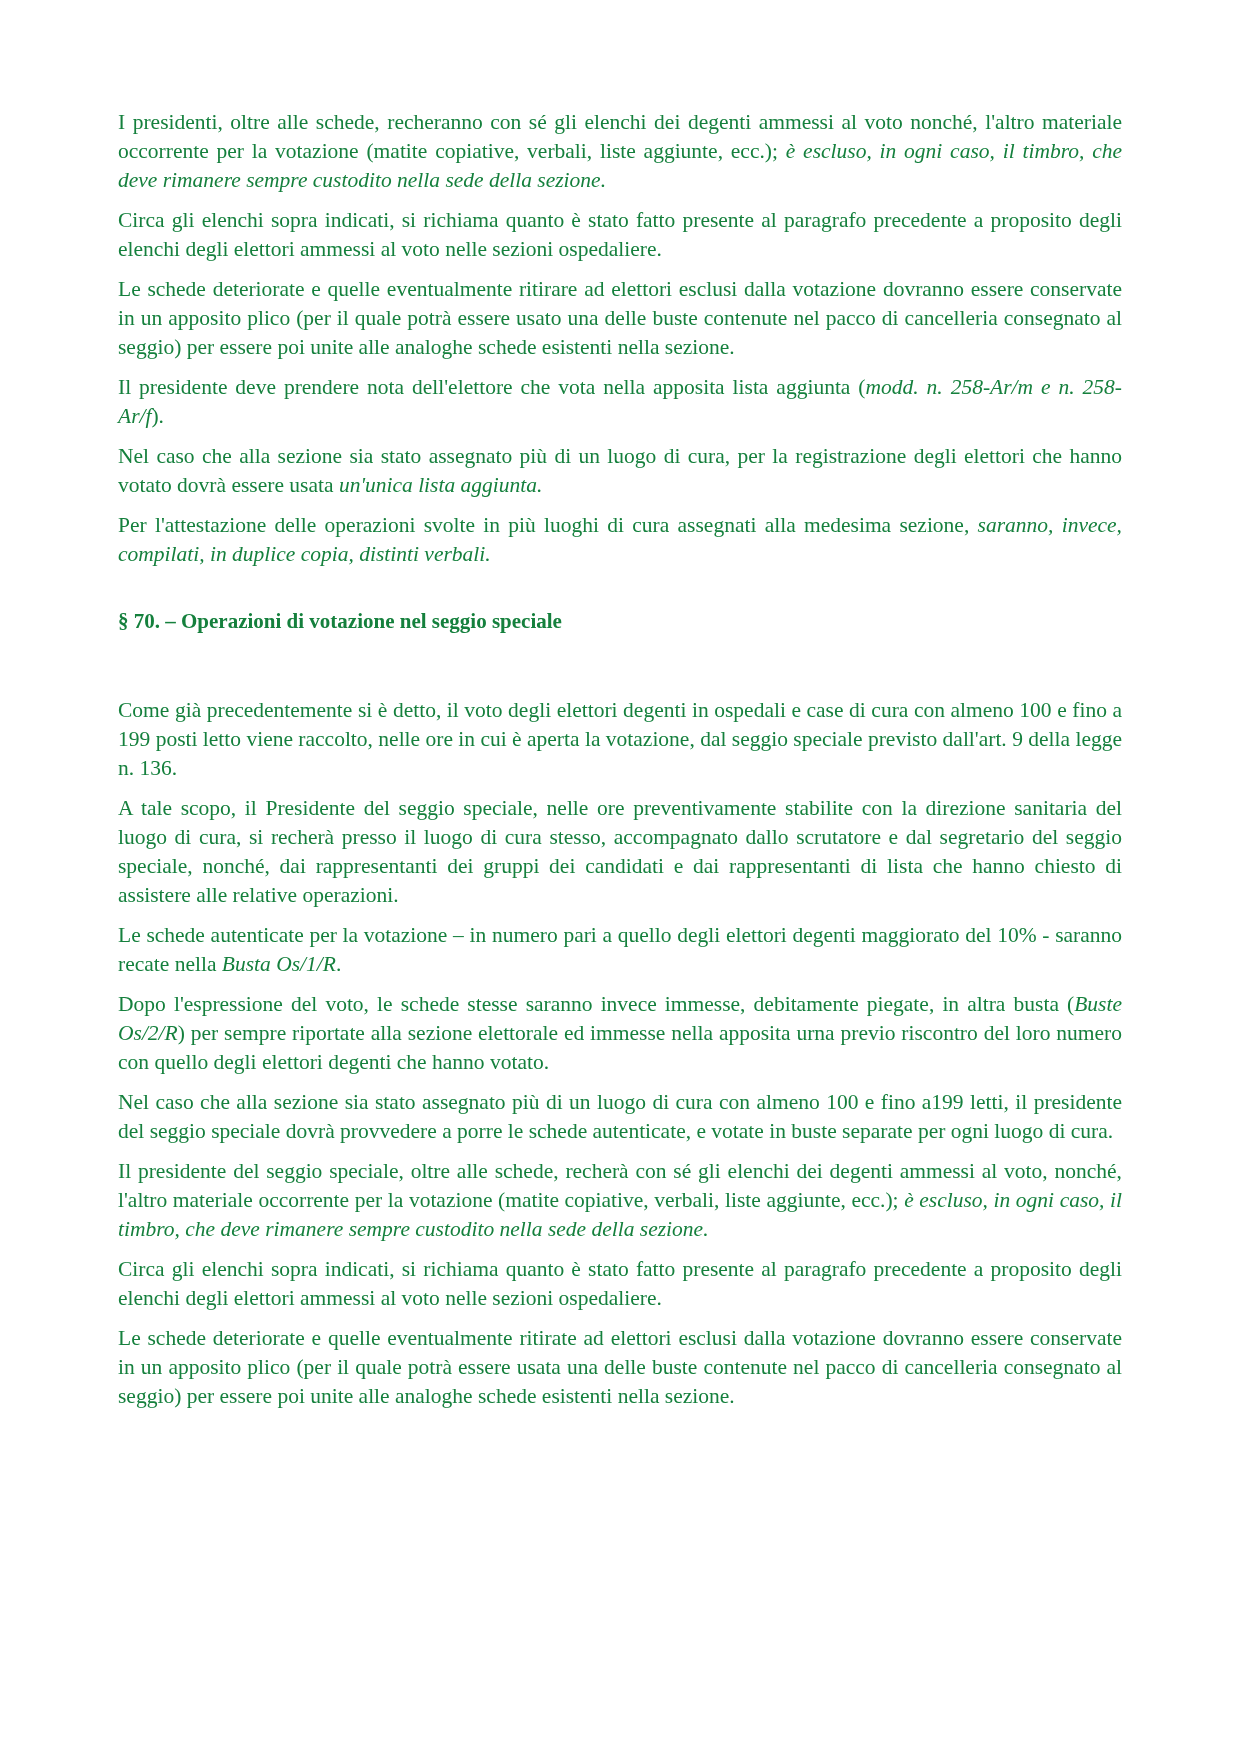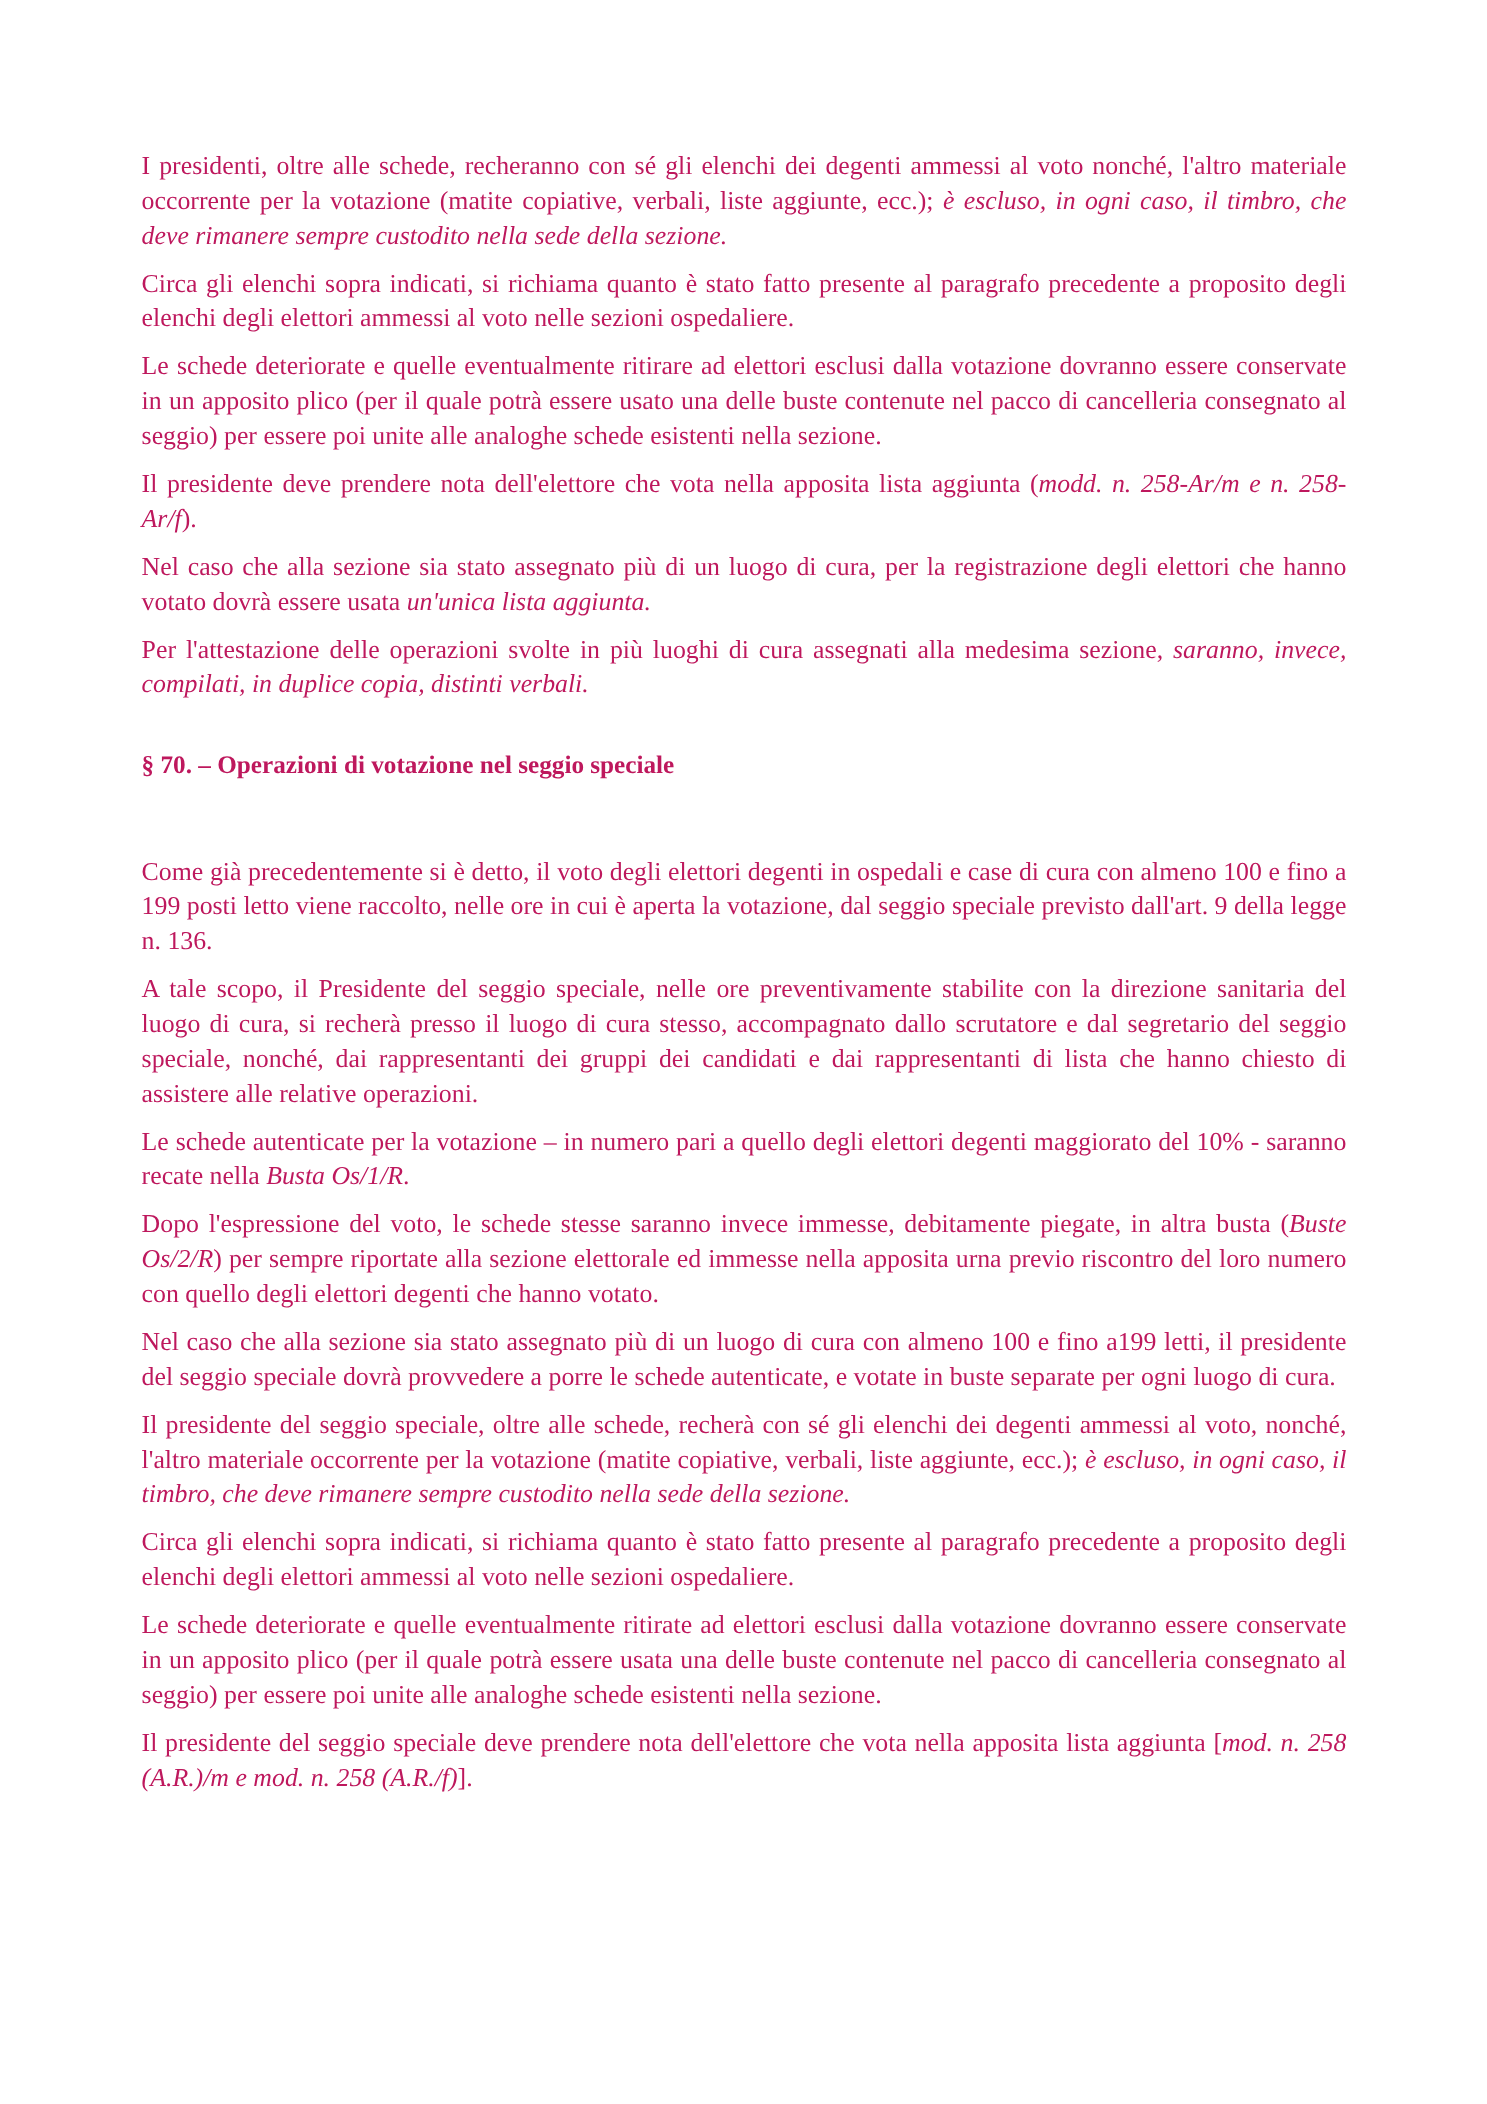--- a/index.html
+++ b/index.html
@@ -1,22 +1,21 @@
 <!DOCTYPE html>
 <html><head>
 <meta charset="utf-8">
 <style>
   html, body { margin: 0; padding: 0; background: #ffffff; }
   body { width: 1239px; height: 1753px; position: relative; overflow: hidden; }
   .page {
     position: absolute; left: 118px; top: 108px; width: 1004px;
     font-family: "Liberation Serif", "DejaVu Serif", serif;
-    font-size: 21.5px; line-height: 29px; color: #be185d;
+    font-size: 21.5px; line-height: 29px; color: #15803d;
     text-align: justify;
-    margin-top: 16px;
   }
   .para { margin: 0 0 11px 0; }
   .para .it { font-style: italic; }
   .heading {
     font-weight: bold; font-size: 21px; margin: 38px 0 60px 0;
     text-align: left;
   }
 </style>
 </head>
 <body>
@@ -33,15 +32,14 @@
   <div class="heading">§ 70. – Operazioni di votazione nel seggio speciale</div>
   <div id="block2">
       <p class="para"><span>Come già precedentemente si è detto, il voto degli elettori degenti in ospedali e case di cura con almeno 100 e fino a 199 posti letto viene raccolto, nelle ore in cui è aperta la votazione, dal seggio speciale previsto dall'art. 9 della legge n. 136.</span></p>
       <p class="para"><span>A tale scopo, il Presidente del seggio speciale, nelle ore preventivamente stabilite con la direzione sanitaria del luogo di cura, si recherà presso il luogo di cura stesso, accompagnato dallo scrutatore e dal segretario del seggio speciale, nonché, dai rappresentanti dei gruppi dei candidati e dai rappresentanti di lista che hanno chiesto di assistere alle relative operazioni.</span></p>
       <p class="para"><span>Le schede autenticate per la votazione – in numero pari a quello degli elettori degenti maggiorato del 10% - saranno recate nella </span><span class="it">Busta Os/1/R</span><span>.</span></p>
       <p class="para"><span>Dopo l'espressione del voto, le schede stesse saranno invece immesse, debitamente piegate, in altra busta (</span><span class="it">Buste Os/2/R</span><span>) per sempre riportate alla sezione elettorale ed immesse nella apposita urna previo riscontro del loro numero con quello degli elettori degenti che hanno votato.</span></p>
       <p class="para"><span>Nel caso che alla sezione sia stato assegnato più di un luogo di cura con almeno 100 e fino a199 letti, il presidente del seggio speciale dovrà provvedere a porre le schede autenticate, e votate in buste separate per ogni luogo di cura.</span></p>
       <p class="para"><span>Il presidente del seggio speciale, oltre alle schede, recherà con sé gli elenchi dei degenti ammessi al voto, nonché, l'altro materiale occorrente per la votazione (matite copiative, verbali, liste aggiunte, ecc.); </span><span class="it">è escluso, in ogni caso, il timbro, che deve rimanere sempre custodito nella sede della sezione.</span></p>
       <p class="para"><span>Circa gli elenchi sopra indicati, si richiama quanto è stato fatto presente al paragrafo precedente a proposito degli elenchi degli elettori ammessi al voto nelle sezioni ospedaliere.</span></p>
       <p class="para"><span>Le schede deteriorate e quelle eventualmente ritirate ad elettori esclusi dalla votazione dovranno essere conservate in un apposito plico (per il quale potrà essere usata una delle buste contenute nel pacco di cancelleria consegnato al seggio) per essere poi unite alle analoghe schede esistenti nella sezione.</span></p>
-      <p class="para"><span>Il presidente del seggio speciale deve prendere nota dell'elettore che vota nella apposita lista aggiunta [</span><span class="it">mod. n. 258 (A.R.)/m e mod. n. 258 (A.R./f)</span><span>].</span></p>
     </div>
 </div>
 
 </body></html>

